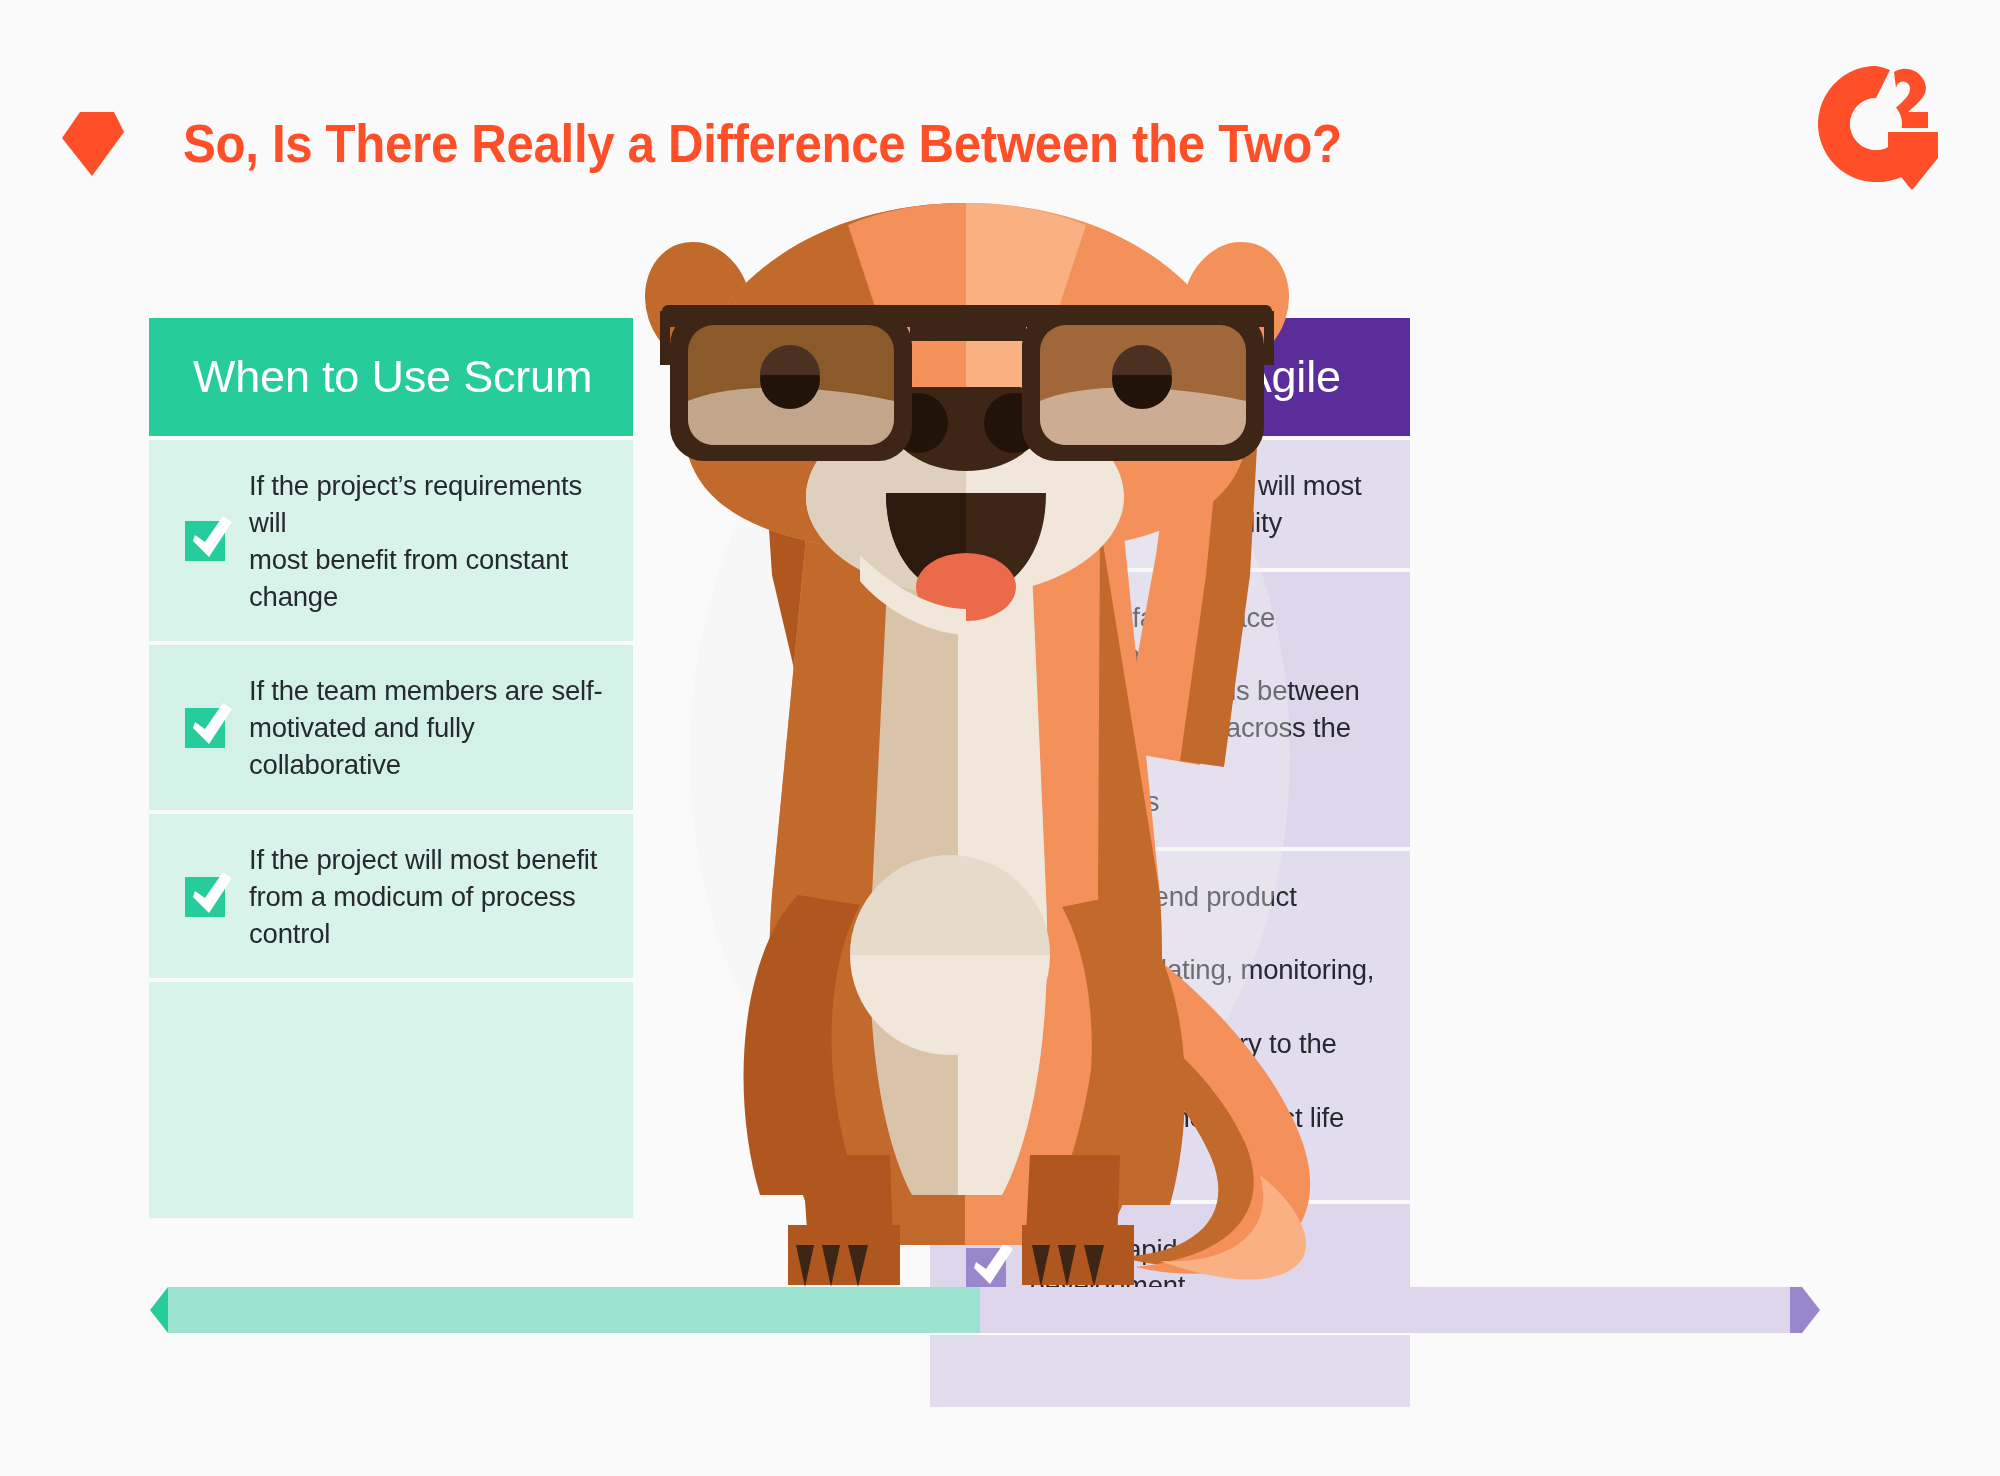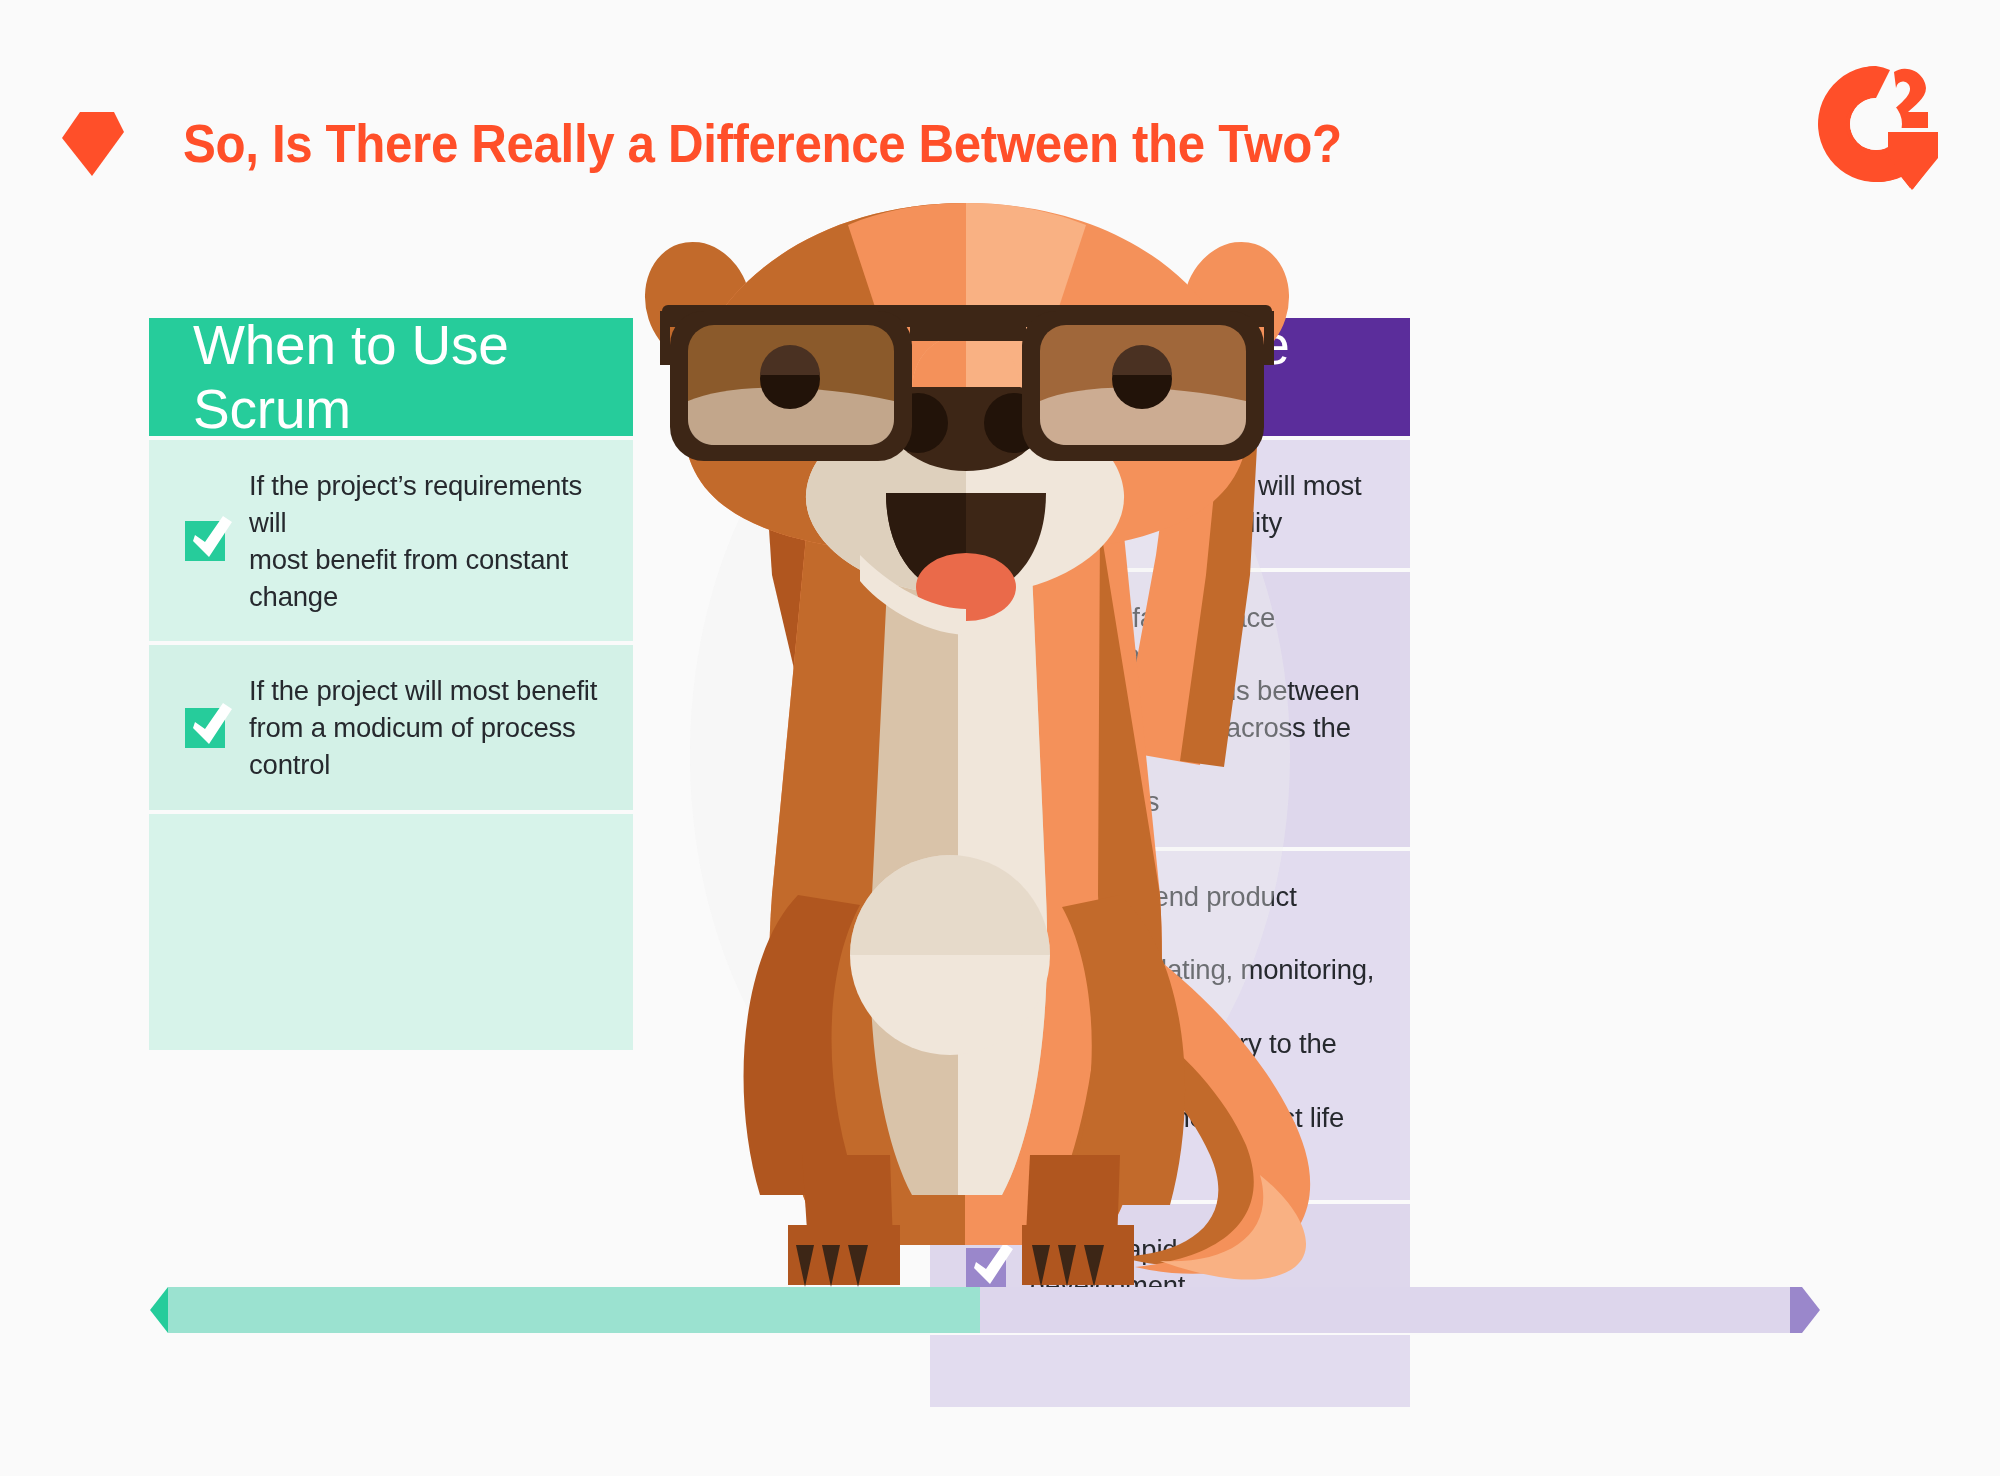--- a/index.html
+++ b/index.html
@@ -24,21 +24,21 @@
     transform:scaleX(0.93); transform-origin:left center;
   }
   .g2logo { position:absolute; right:58px; top:58px; width:132px; height:132px; }
 
   
   .panel { position:absolute; }
 
   .panel-head {
     position:absolute; left:0; top:0; width:100%;
     display:flex; align-items:center;
-    font-size:55px; font-weight:400; color:#ffffff;
+    font-size:45px; font-weight:400; color:#ffffff;
     padding-left:44px; letter-spacing:-0.2px;
   }
   .panel-rows { position:absolute; left:0; width:100%; }
 
   .row {
     position:relative; display:flex; align-items:center;
     padding:26px 30px 26px 36px;
   }
   .row + .row { margin-top:4px; }
   .row-text {
@@ -115,20 +115,30 @@
         <span class="row-text">If the project’s requirements will
 most benefit from constant change</span>
       </div>
       <div class="row">
         <span class="cbox">
           <span class="sq"></span>
           <svg width="52" height="50" viewBox="0 0 52 50">
             <path d="M10 28 L12 22 L22 29 L40 3 L49 9 L26 44 Z" fill="#ffffff"></path>
           </svg>
         </span>
+        <span class="row-text">If the team members are self-
+motivated and fully collaborative</span>
+      </div>
+      <div class="row">
+        <span class="cbox">
+          <span class="sq"></span>
+          <svg width="52" height="50" viewBox="0 0 52 50">
+            <path d="M10 28 L12 22 L22 29 L40 3 L49 9 L26 44 Z" fill="#ffffff"></path>
+          </svg>
+        </span>
         <span class="row-text">If the project will most benefit
 from a modicum of process control</span>
       </div>
       <div class="filler" style="height:236px;margin-top:4px;"></div>
     </div>
   </div>
 
   <div class="panel" id="agile-panel">
     <div class="panel-head">When to Use Agile</div>
     <div class="panel-rows">

